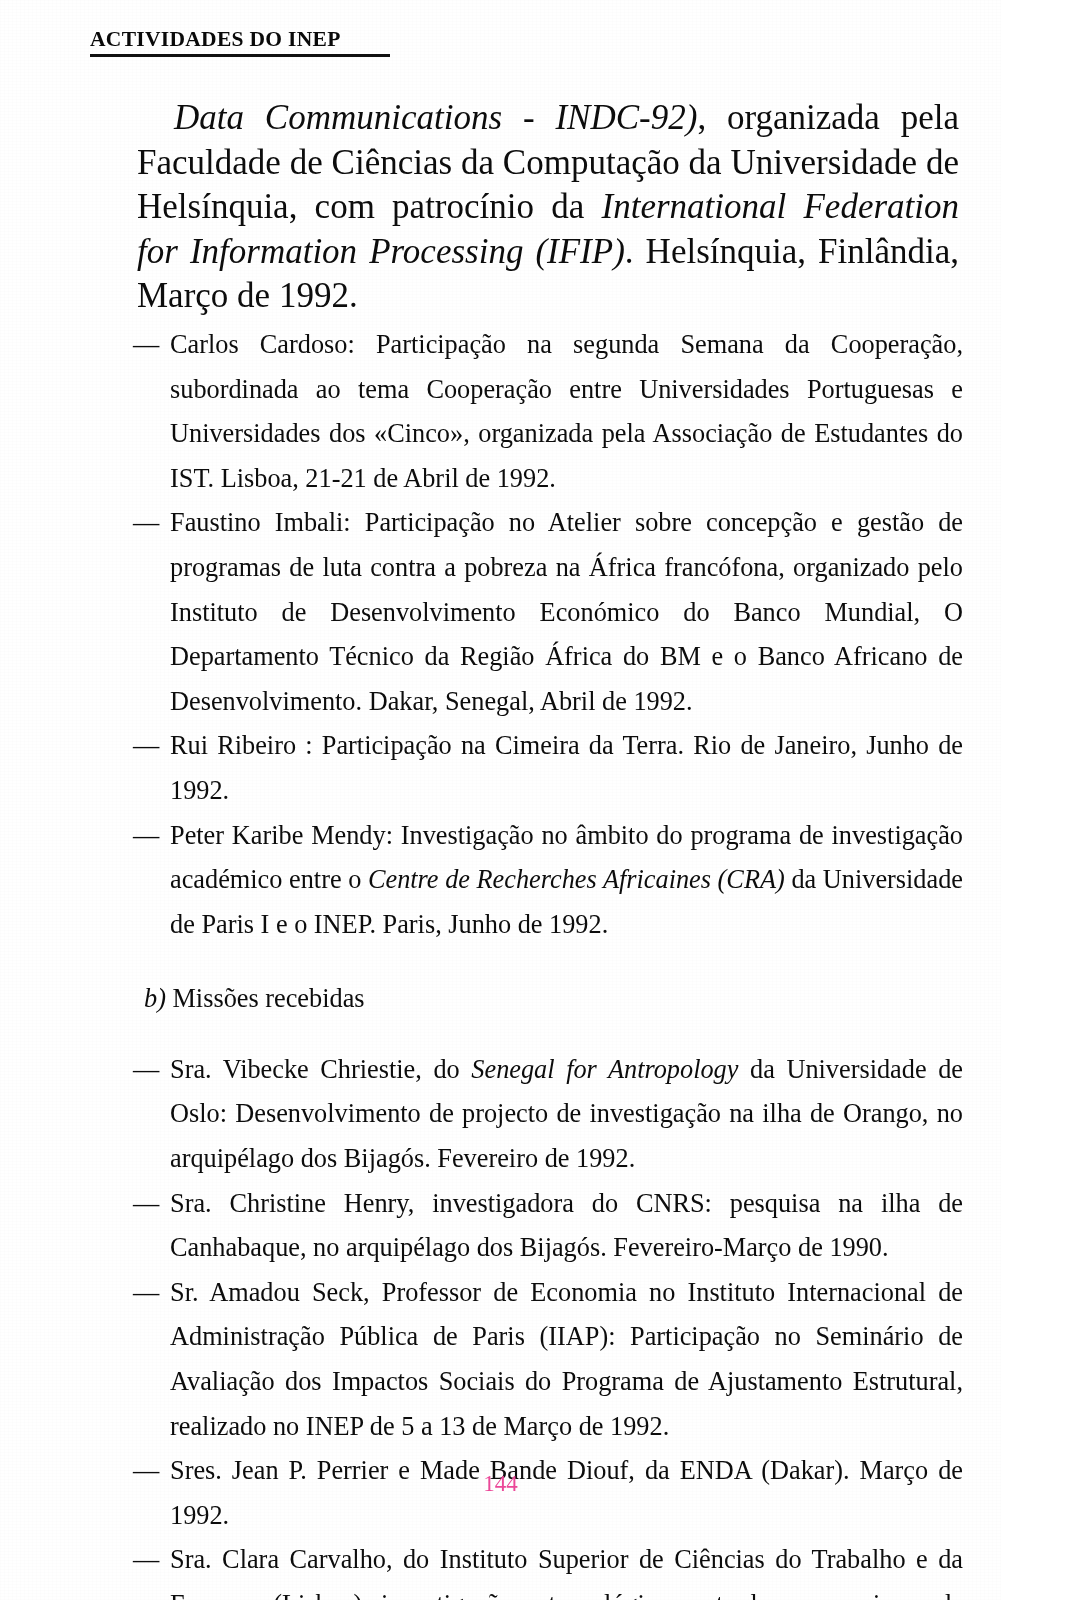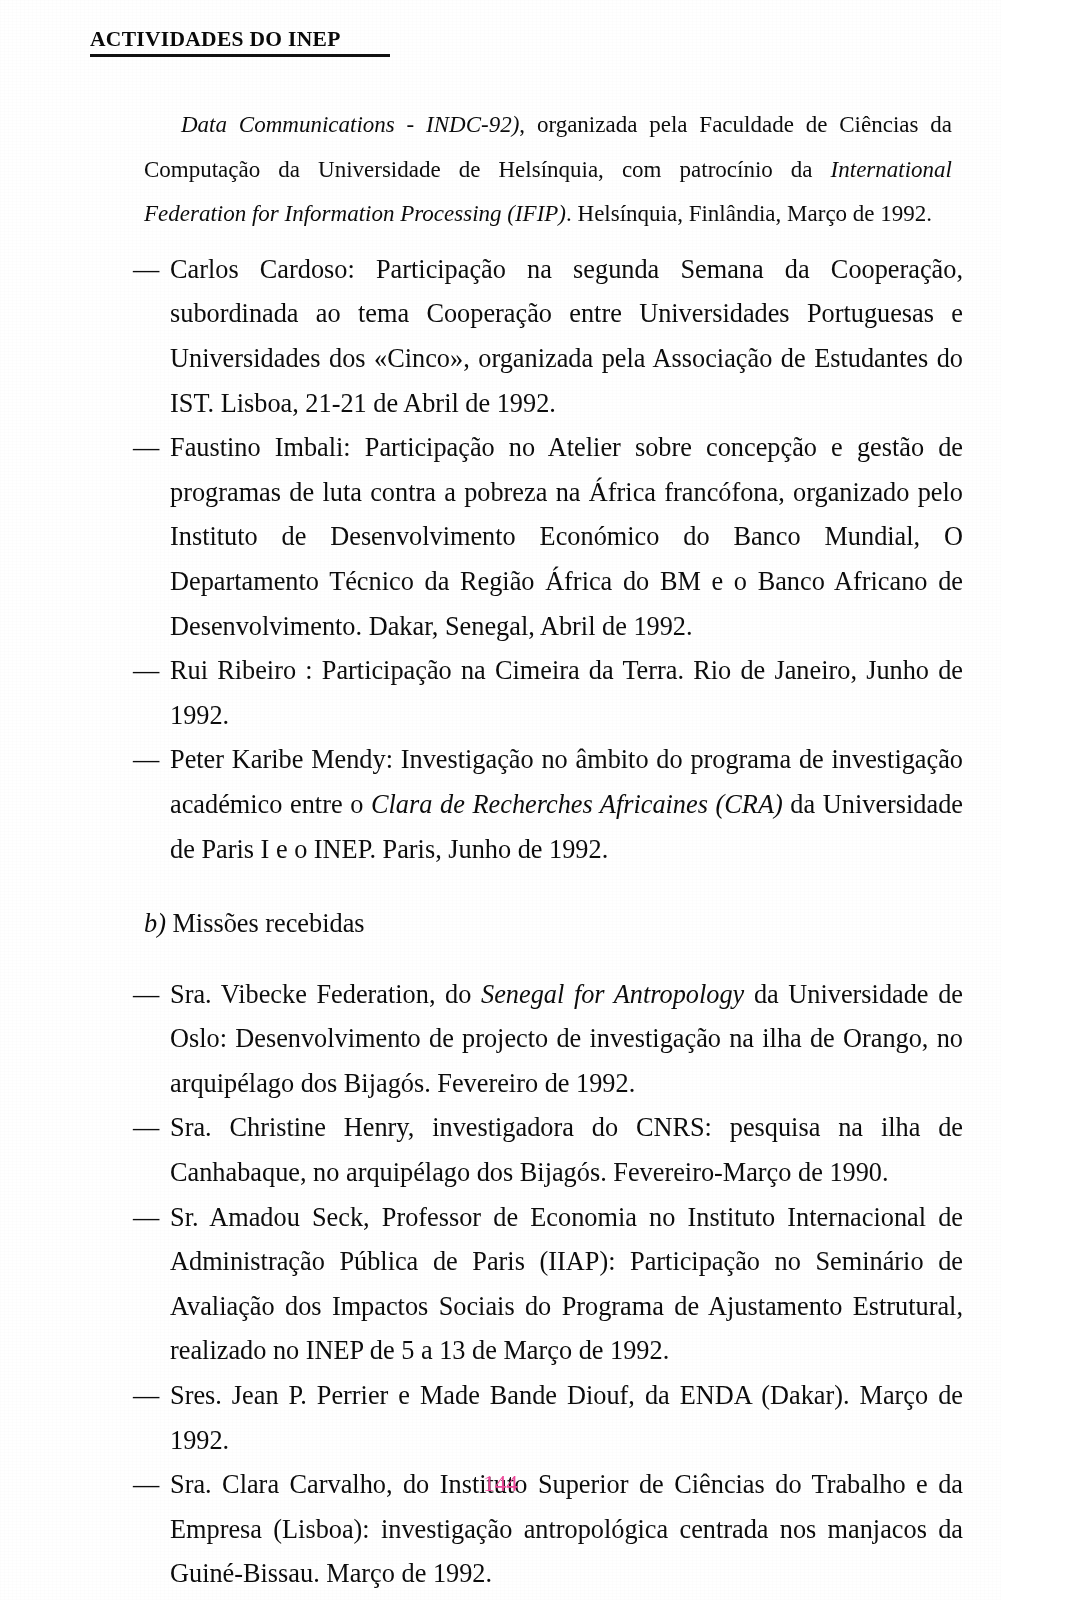--- a/index.html
+++ b/index.html
@@ -49,25 +49,25 @@
 
   
   .textblock {
     position: absolute;
     left: 133px;
     top: 92px;
     width: 830px;
   }
 
   .para {
-    font-size: 23px;
+    font-size: 35px;
     line-height: 44.6px;
     text-align: justify;
     text-justify: inter-word;
-    margin: 11px;
+    margin: 4px;
     hyphens: manual;
   }
   .para.lead {
     text-indent: 37px;
   }
 
   
   .item {
     position: relative;
     padding-left: 37px;
@@ -135,25 +135,25 @@
   <div class="textblock">
 
     <p class="para lead"><i>Data Communications - INDC-92)</i><span>, organizada pela Faculdade de Ciências da Computação da Universidade de Helsínquia, com patrocínio da </span><i>International Federation for Information Processing (IFIP)</i><span>. Helsínquia, Finlândia, Março de 1992.</span></p>
 
     <p class="item"><span class="dash">—</span><span>Carlos Cardoso: Participação na segunda Semana da Cooperação, subordinada ao tema Cooperação entre Universidades Portuguesas e Universidades dos «Cinco», organizada pela Associação de Estudantes do IST. Lisboa, 21-21 de Abril de 1992.</span></p>
 
     <p class="item"><span class="dash">—</span><span>Faustino Imbali: Participação no Atelier sobre concepção e gestão de programas de luta contra a pobreza na África francófona, organizado pelo Instituto de Desenvolvimento Económico do Banco Mundial, O Departamento Técnico da Região África do BM e o Banco Africano de Desenvolvimento. Dakar, Senegal, Abril de 1992.</span></p>
 
     <p class="item"><span class="dash">—</span><span>Rui Ribeiro : Participação na Cimeira da Terra. Rio de Janeiro, Junho de 1992.</span></p>
 
-    <p class="item"><span class="dash">—</span><span>Peter Karibe Mendy: Investigação no âmbito do programa de investigação académico entre o </span><i>Clara de Recherches Africaines (CRA)</i><span> da Universidade de Paris I e o INEP. Paris, Junho de 1992.</span></p>
+    <p class="item"><span class="dash">—</span><span>Peter Karibe Mendy: Investigação no âmbito do programa de investigação académico entre o </span><i>Centre de Recherches Africaines (CRA)</i><span> da Universidade de Paris I e o INEP. Paris, Junho de 1992.</span></p>
 
     <p class="section-label gap-before gap-after"><i>b)</i><span> Missões recebidas</span></p>
 
-    <p class="item"><span class="dash">—</span><span>Sra. Vibecke Federation, do </span><i>Senegal for Antropology</i><span> da Universidade de Oslo: Desenvolvimento de projecto de investigação na ilha de Orango, no arquipélago dos Bijagós. Fevereiro de 1992.</span></p>
+    <p class="item"><span class="dash">—</span><span>Sra. Vibecke Chriestie, do </span><i>Senegal for Antropology</i><span> da Universidade de Oslo: Desenvolvimento de projecto de investigação na ilha de Orango, no arquipélago dos Bijagós. Fevereiro de 1992.</span></p>
 
     <p class="item"><span class="dash">—</span><span>Sra. Christine Henry, investigadora do CNRS: pesquisa na ilha de Canhabaque, no arquipélago dos Bijagós. Fevereiro-Março de 1990.</span></p>
 
     <p class="item"><span class="dash">—</span><span>Sr. Amadou Seck, Professor de Economia no Instituto Internacional de Administração Pública de Paris (IIAP): Participação no Seminário de Avaliação dos Impactos Sociais do Programa de Ajustamento Estrutural, realizado no INEP de 5 a 13 de Março de 1992.</span></p>
 
     <p class="item"><span class="dash">—</span><span>Sres. Jean P. Perrier e Made Bande Diouf, da ENDA (Dakar). Março de 1992.</span></p>
 
     <p class="item"><span class="dash">—</span><span>Sra. Clara Carvalho, do Instituto Superior de Ciências do Trabalho e da Empresa (Lisboa): investigação antropológica centrada nos manjacos da Guiné-Bissau. Março de 1992.</span></p>
 
   </div>

